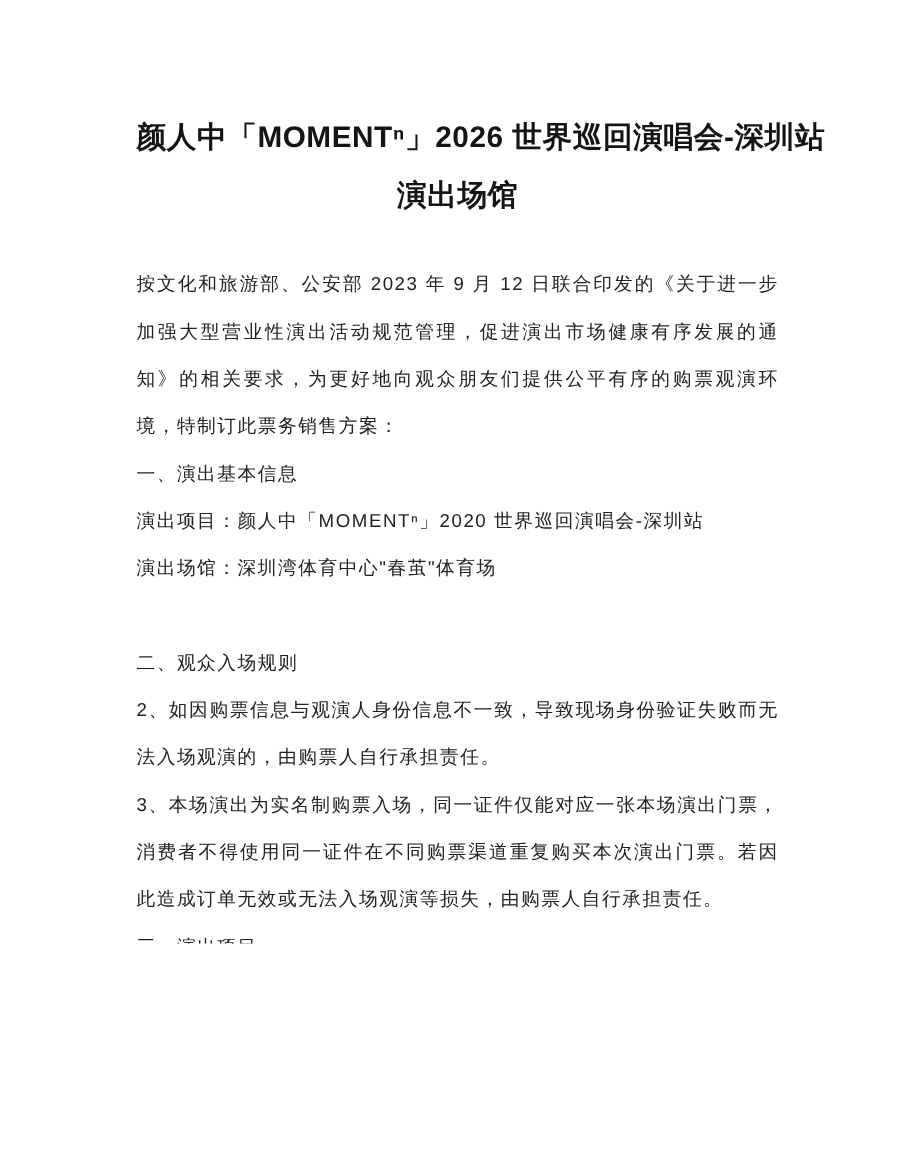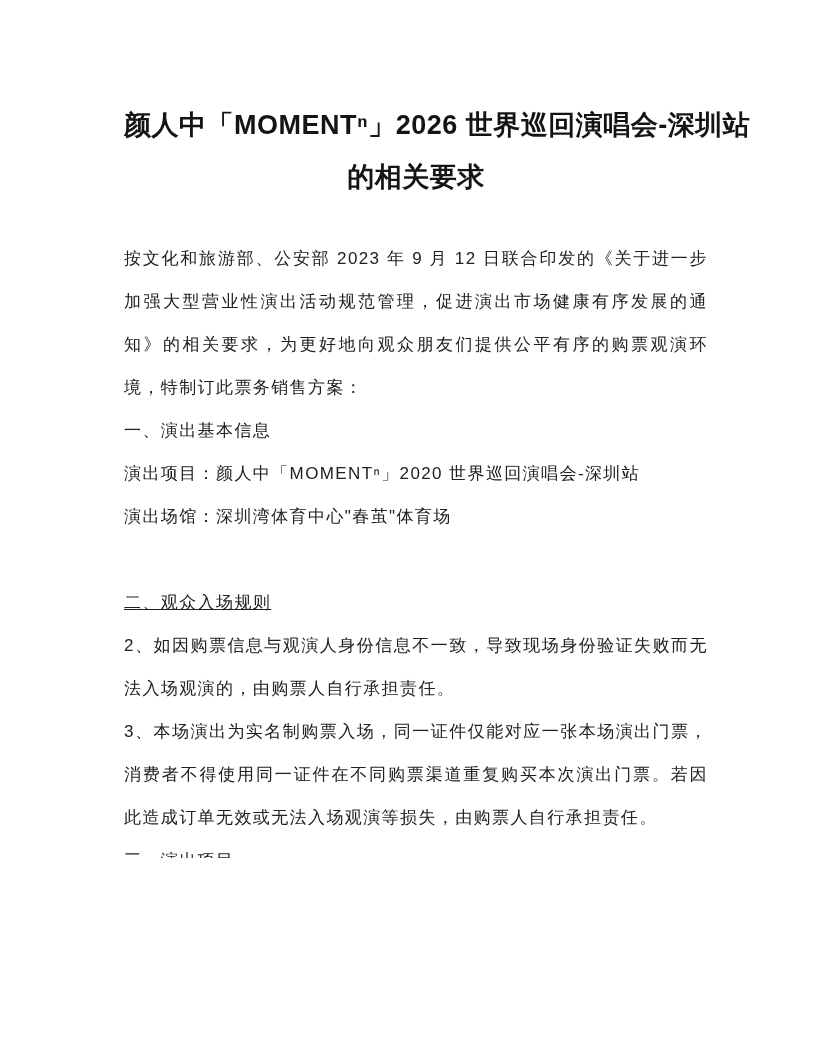--- a/index.html
+++ b/index.html
@@ -40,32 +40,31 @@
     text-align: justify;
     text-justify: inter-ideograph;
     letter-spacing: 1.4px;
     color: #212121;
   }
   .doc-body p {
     margin: 0;
   }
   .doc-body p.section-gap {
     margin-top: 43px;
-    text-decoration: underline;
   }
 </style>
 </head>
 <body>
 
 <div class="page">
   <div class="content">
 
     <h1 class="doc-title">
       <div class="title-line">颜人中「MOMENTⁿ」2026 世界巡回演唱会-深圳站</div>
-      <div class="title-line">的相关要求</div>
+      <div class="title-line">演出场馆</div>
     </h1>
 
     <div class="doc-body">
       <p>按文化和旅游部、公安部 2023 年 9 月 12 日联合印发的《关于进一步加强大型营业性演出活动规范管理，促进演出市场健康有序发展的通知》的相关要求，为更好地向观众朋友们提供公平有序的购票观演环境，特制订此票务销售方案：</p>
       <p>一、演出基本信息</p>
       <p>演出项目：颜人中「MOMENTⁿ」2020 世界巡回演唱会-深圳站</p>
       <p>演出场馆：深圳湾体育中心"春茧"体育场</p>
       <p class="section-gap">二、观众入场规则</p>
       <p>2、如因购票信息与观演人身份信息不一致，导致现场身份验证失败而无法入场观演的，由购票人自行承担责任。</p>
       <p>3、本场演出为实名制购票入场，同一证件仅能对应一张本场演出门票，消费者不得使用同一证件在不同购票渠道重复购买本次演出门票。若因此造成订单无效或无法入场观演等损失，由购票人自行承担责任。</p>

